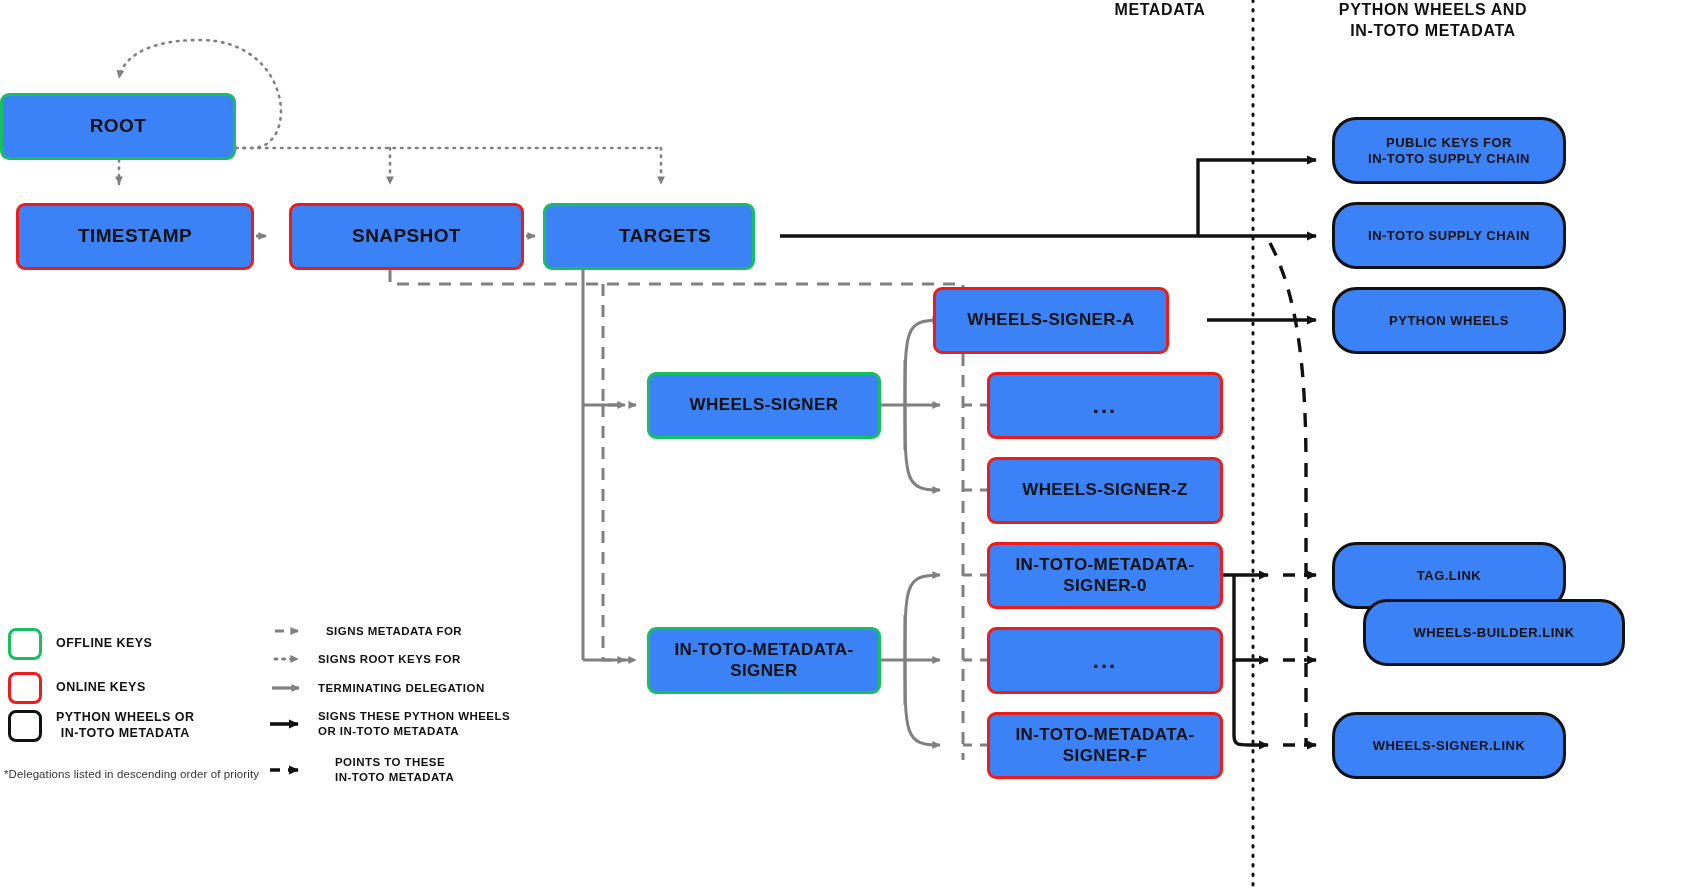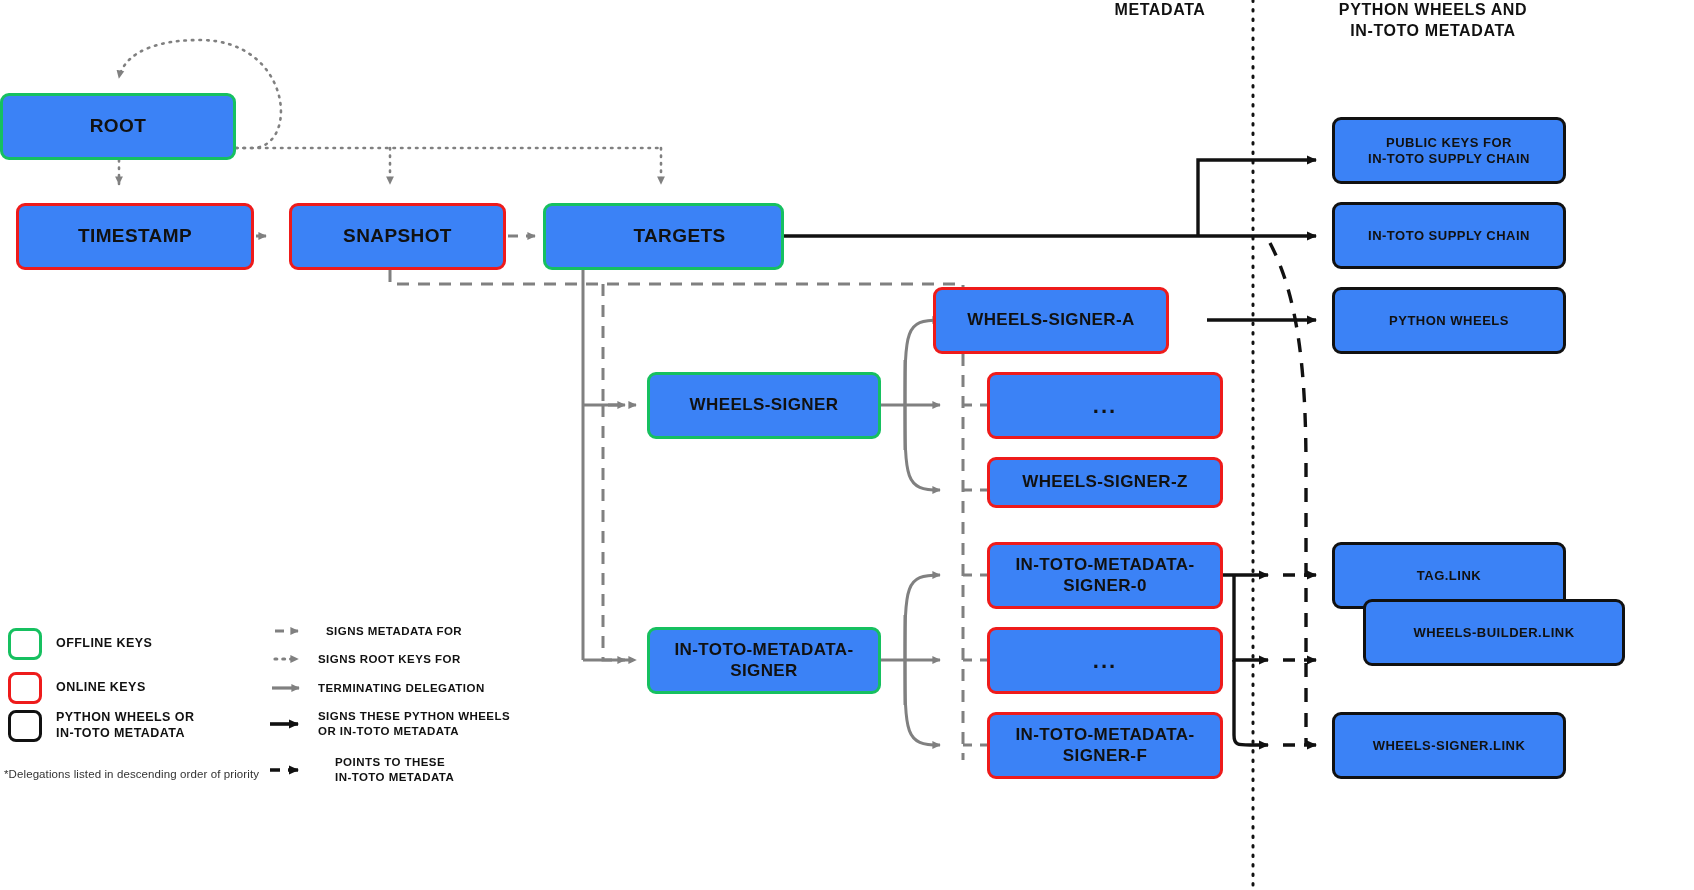--- a/index.html
+++ b/index.html
@@ -9,34 +9,34 @@
   svg#wires{position:absolute;left:0;top:0;width:1694px;height:890px;pointer-events:none;}
 
   .node{position:absolute;box-sizing:border-box;border:3px solid #111;border-radius:9px;
         background:#3b82f6;display:flex;align-items:center;justify-content:center;text-align:center;
         font-weight:bold;letter-spacing:.4px;line-height:1.18;z-index:3;}
   .node.green{border-color:#16c060;}
   .node.red{border-color:#ee1b1b;margin-left:16px;}
   .node.black{border-color:#111;}
   .n-lg{font-size:19px;}
   .n-md{font-size:17px;}
-  .n-sm{font-size:13px;letter-spacing:.5px;}
+  .n-sm{font-size:13px;letter-spacing:.5px;border-radius:24px;}
   .dots{font-size:22px;letter-spacing:2px;}
 
   .colhead{position:absolute;font-size:16px;font-weight:bold;letter-spacing:.6px;
            text-align:center;line-height:1.3;z-index:4;}
 
   
   .legend{position:absolute;z-index:5;}
   .lg-row{position:absolute;display:flex;align-items:center;}
   .lg-box{width:34px;height:32px;border:3px solid #111;border-radius:8px;box-sizing:border-box;background:#fff;}
   .lg-box.green{border-color:#16c060;}
   .lg-box.red{border-color:#ee1b1b;}
   .lg-box.black{border-color:#111;}
-  .lg-label{margin-left:14px;font-size:12.5px;font-weight:bold;letter-spacing:.45px;line-height:1.25;}
+  .lg-label{margin-left:14px;font-size:12.5px;font-weight:bold;letter-spacing:.45px;line-height:1.25;text-align:center;}
   .lg-key{margin-left:8px;font-size:11.5px;font-weight:bold;letter-spacing:.45px;line-height:1.3;}
   .footnote{position:absolute;font-size:11.5px;color:#333;letter-spacing:.1px;font-weight:normal;}
 </style>
 </head>
 <body>
 
 <div id="stage">
 
 <svg id="wires" viewBox="0 0 1694 890">
   <defs>
@@ -126,42 +126,42 @@
   <div>PYTHON WHEELS AND</div>
   <div>IN-TOTO METADATA</div>
 </div>
 
 <div class="node green n-lg" style="left:0px;top:93px;width:236px;height:67px;">
   <span>ROOT</span>
 </div>
 <div class="node red n-lg" style="left:0px;top:203px;width:238px;height:67px;">
   <span>TIMESTAMP</span>
 </div>
-<div class="node red n-lg" style="left:273px;top:203px;width:217px;height:67px;">
+<div class="node red n-lg" style="left:273px;top:203px;width:235px;height:67px;">
   <span>SNAPSHOT</span>
 </div>
-<div class="node green n-lg" style="left:543px;top:203px;width:241px;height:67px;padding-left:32px;">
+<div class="node green n-lg" style="left:543px;top:203px;width:212px;height:67px;padding-left:32px;">
   <span>TARGETS</span>
 </div>
 
 <div class="node green n-md" style="left:647px;top:372px;width:234px;height:67px;">
   <span>WHEELS-SIGNER</span>
 </div>
 <div class="node green n-md" style="left:647px;top:627px;width:234px;height:67px;flex-direction:column;">
   <span>IN-TOTO-METADATA-</span>
   <span>SIGNER</span>
 </div>
 
 <div class="node red n-md" style="left:917px;top:287px;width:236px;height:67px;">
   <span>WHEELS-SIGNER-A</span>
 </div>
 <div class="node red dots" style="left:971px;top:372px;width:236px;height:67px;">
   <span>...</span>
 </div>
-<div class="node red n-md" style="left:971px;top:457px;width:236px;height:51px;">
+<div class="node red n-md" style="left:971px;top:457px;width:236px;height:67px;">
   <span>WHEELS-SIGNER-Z</span>
 </div>
 <div class="node red n-md" style="left:971px;top:542px;width:236px;height:67px;flex-direction:column;">
   <span>IN-TOTO-METADATA-</span>
   <span>SIGNER-0</span>
 </div>
 <div class="node red dots" style="left:971px;top:627px;width:236px;height:67px;">
   <span>...</span>
 </div>
 <div class="node red n-md" style="left:971px;top:712px;width:236px;height:67px;flex-direction:column;">

